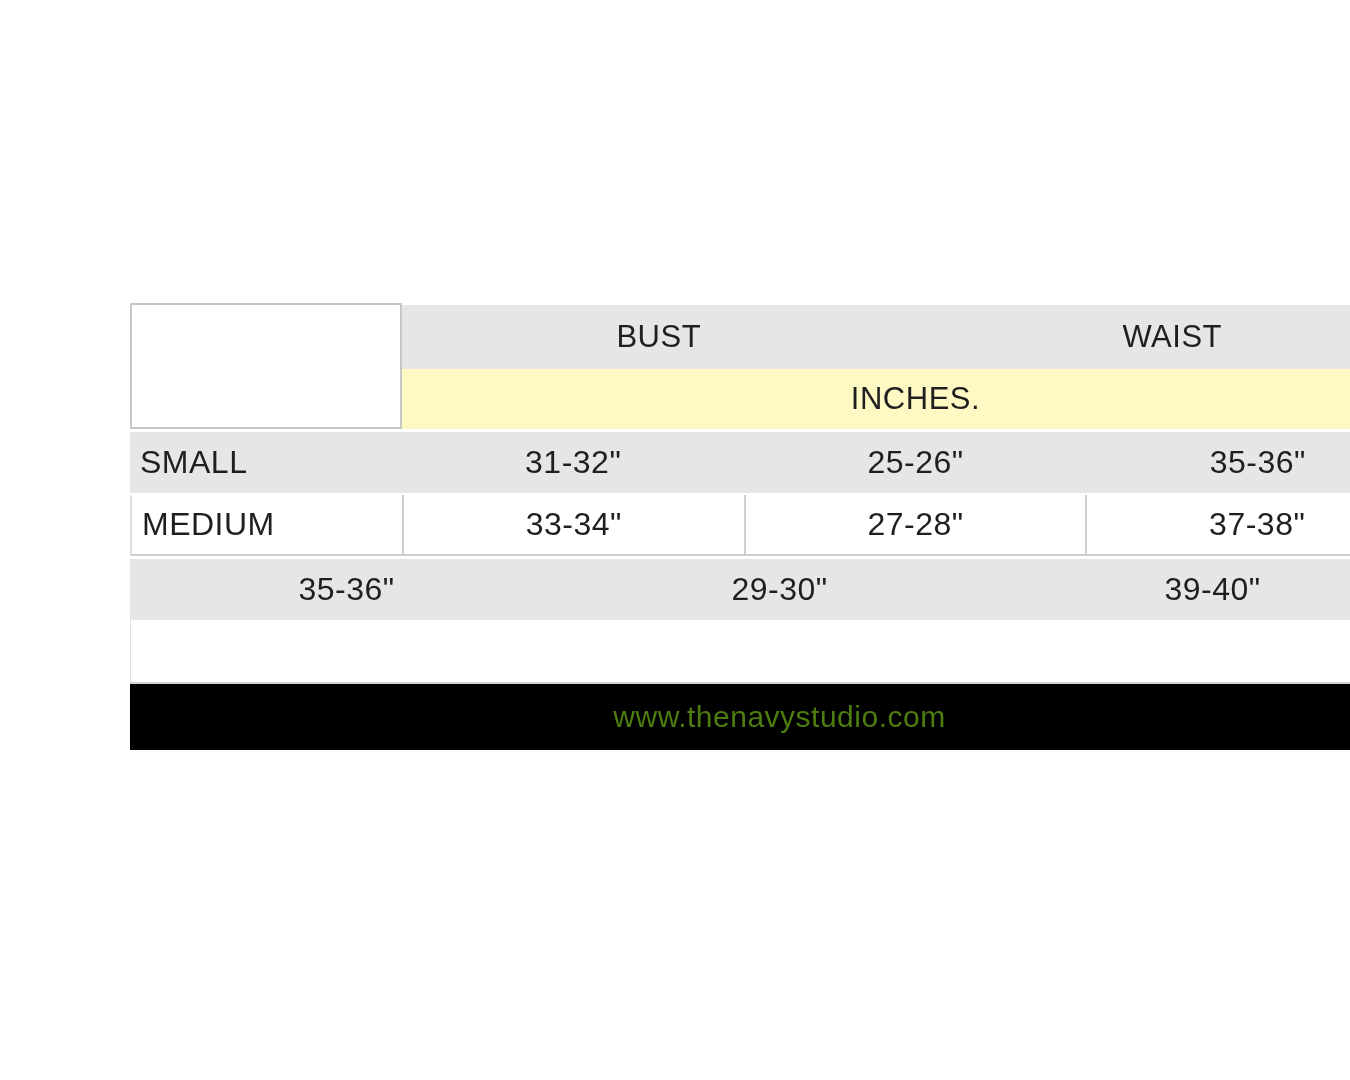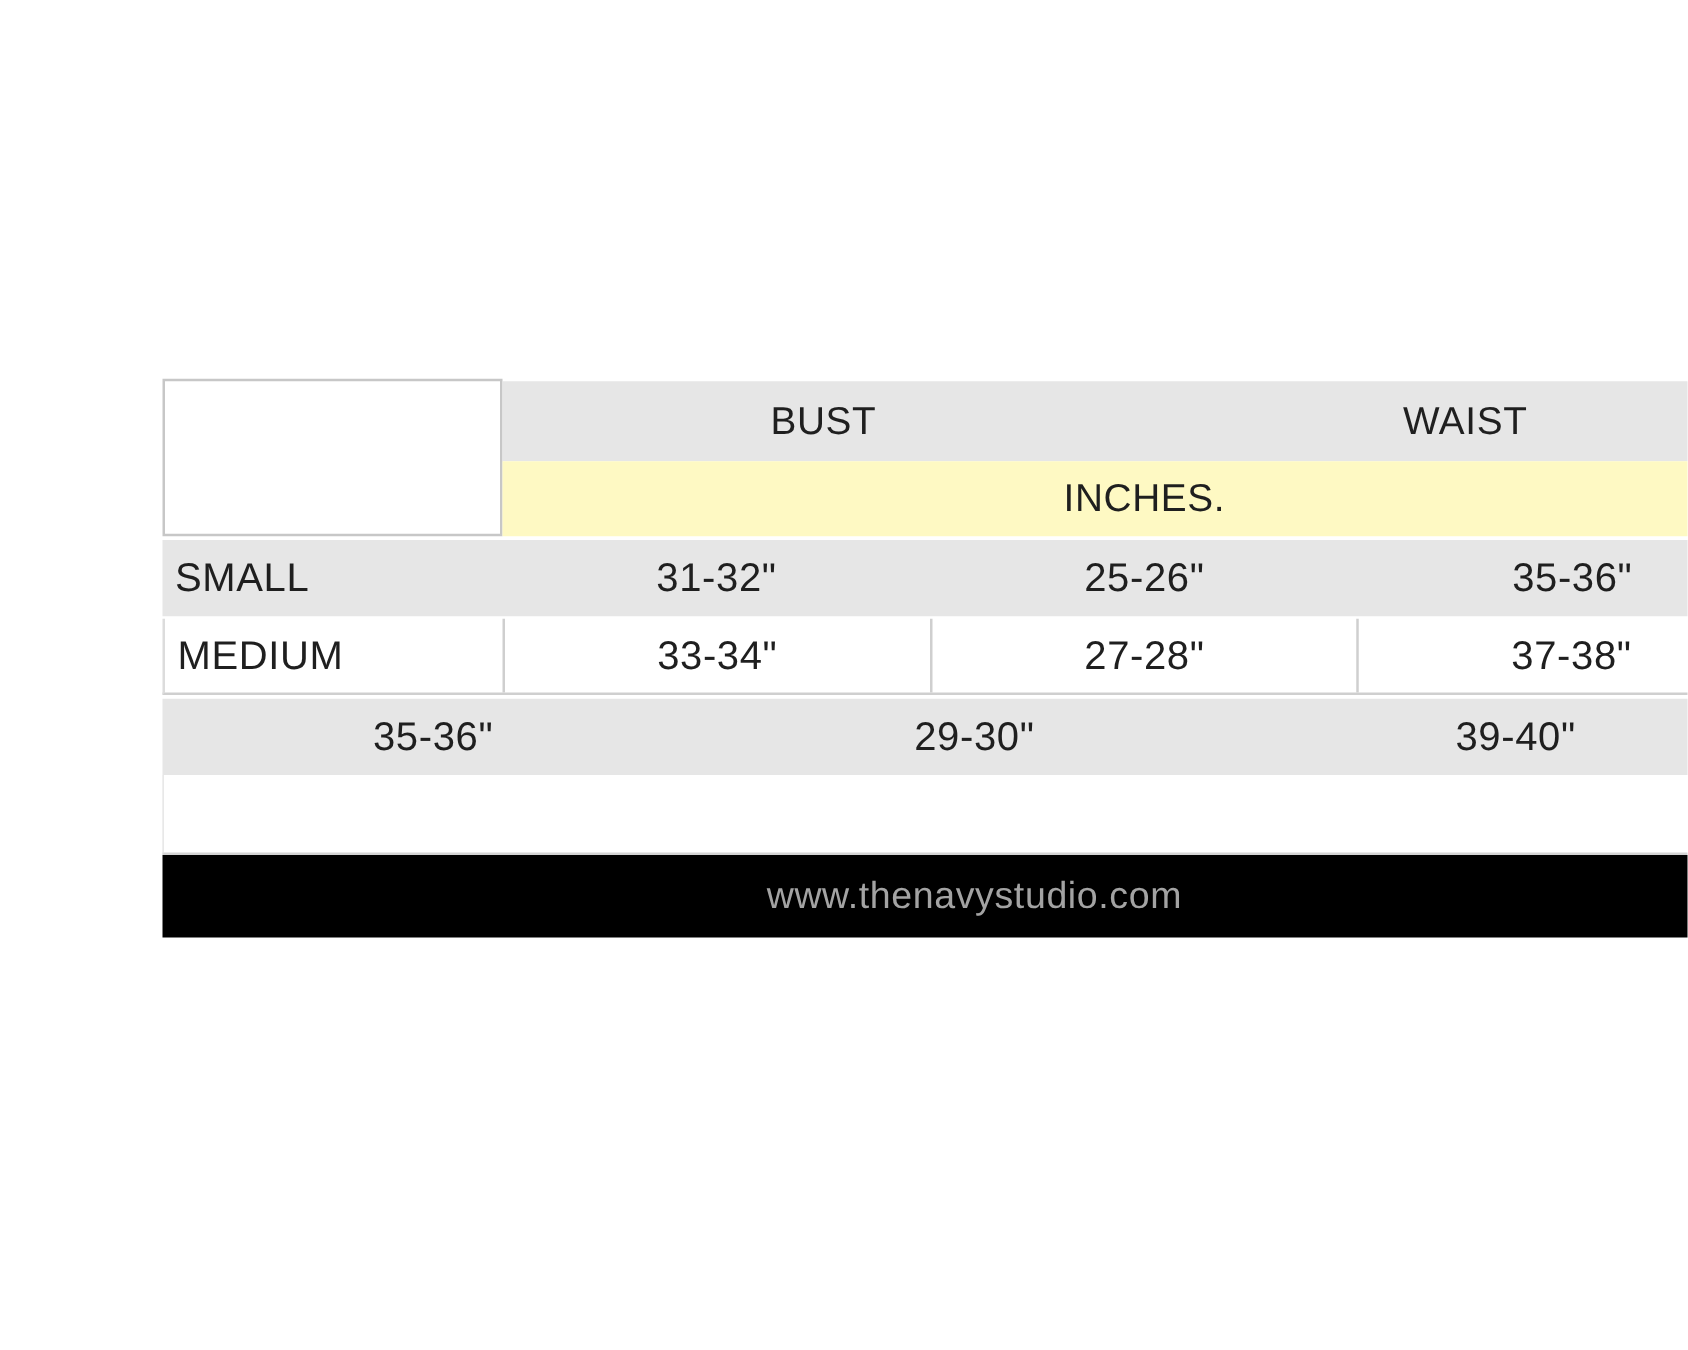--- a/index.html
+++ b/index.html
@@ -91,21 +91,21 @@
   }
   
   .footer-bar {
     height: 66px;
     background: #000000;
     display: flex;
     align-items: center;
     justify-content: center;
   }
   .footer-bar .url {
-    color: #a3a3a3;
+    color: #4d7c0f;
     font-size: 30px;
     letter-spacing: 0.5px;
   }
 </style>
 </head>
 <body>
 
 <div class="size-chart">
 
   <div class="head-block">

